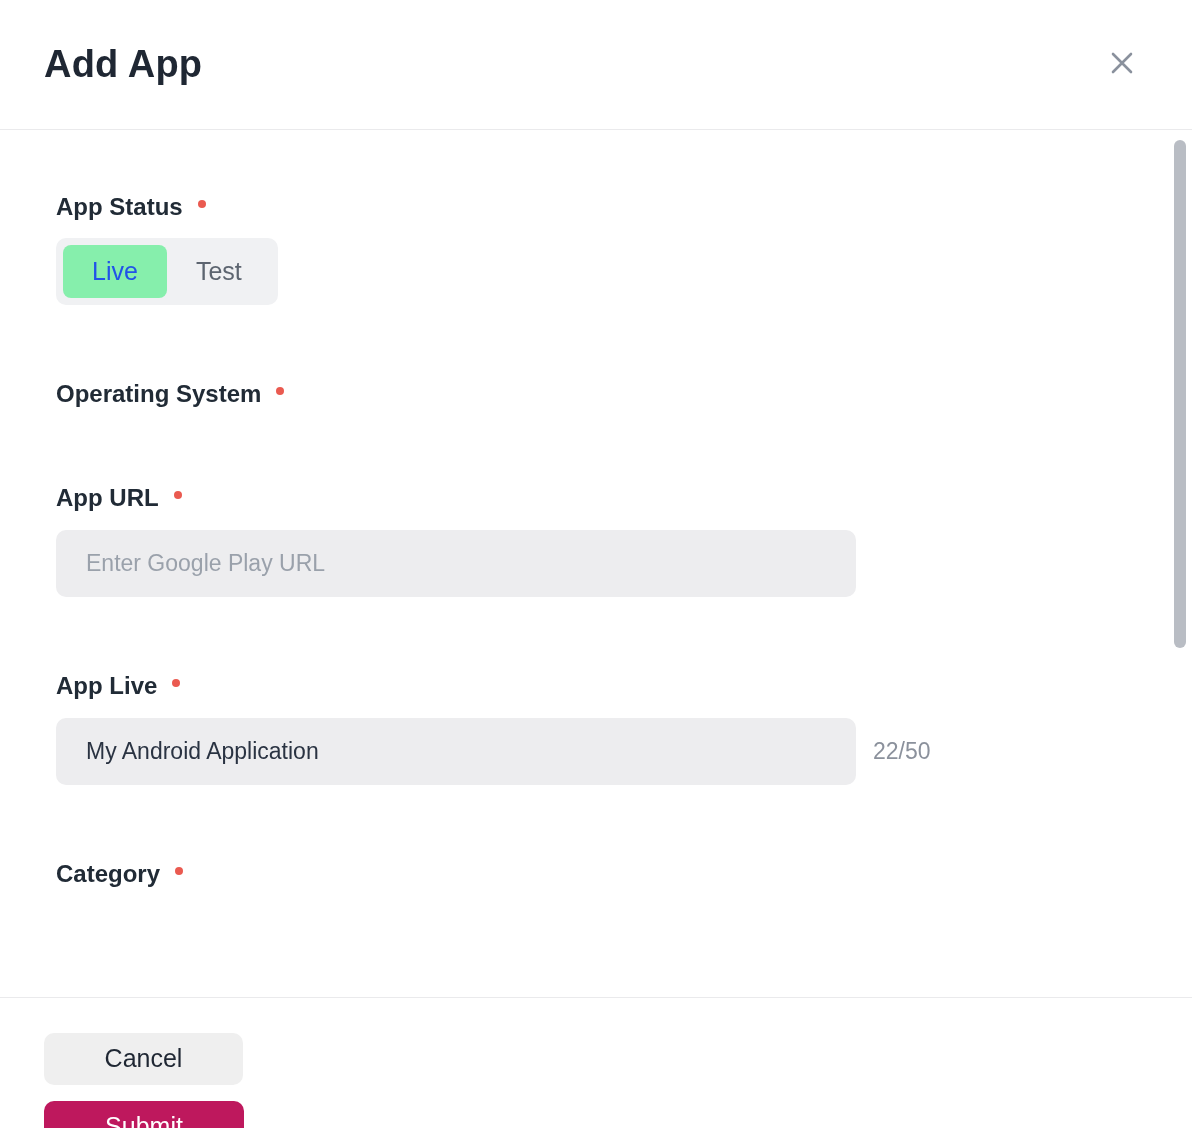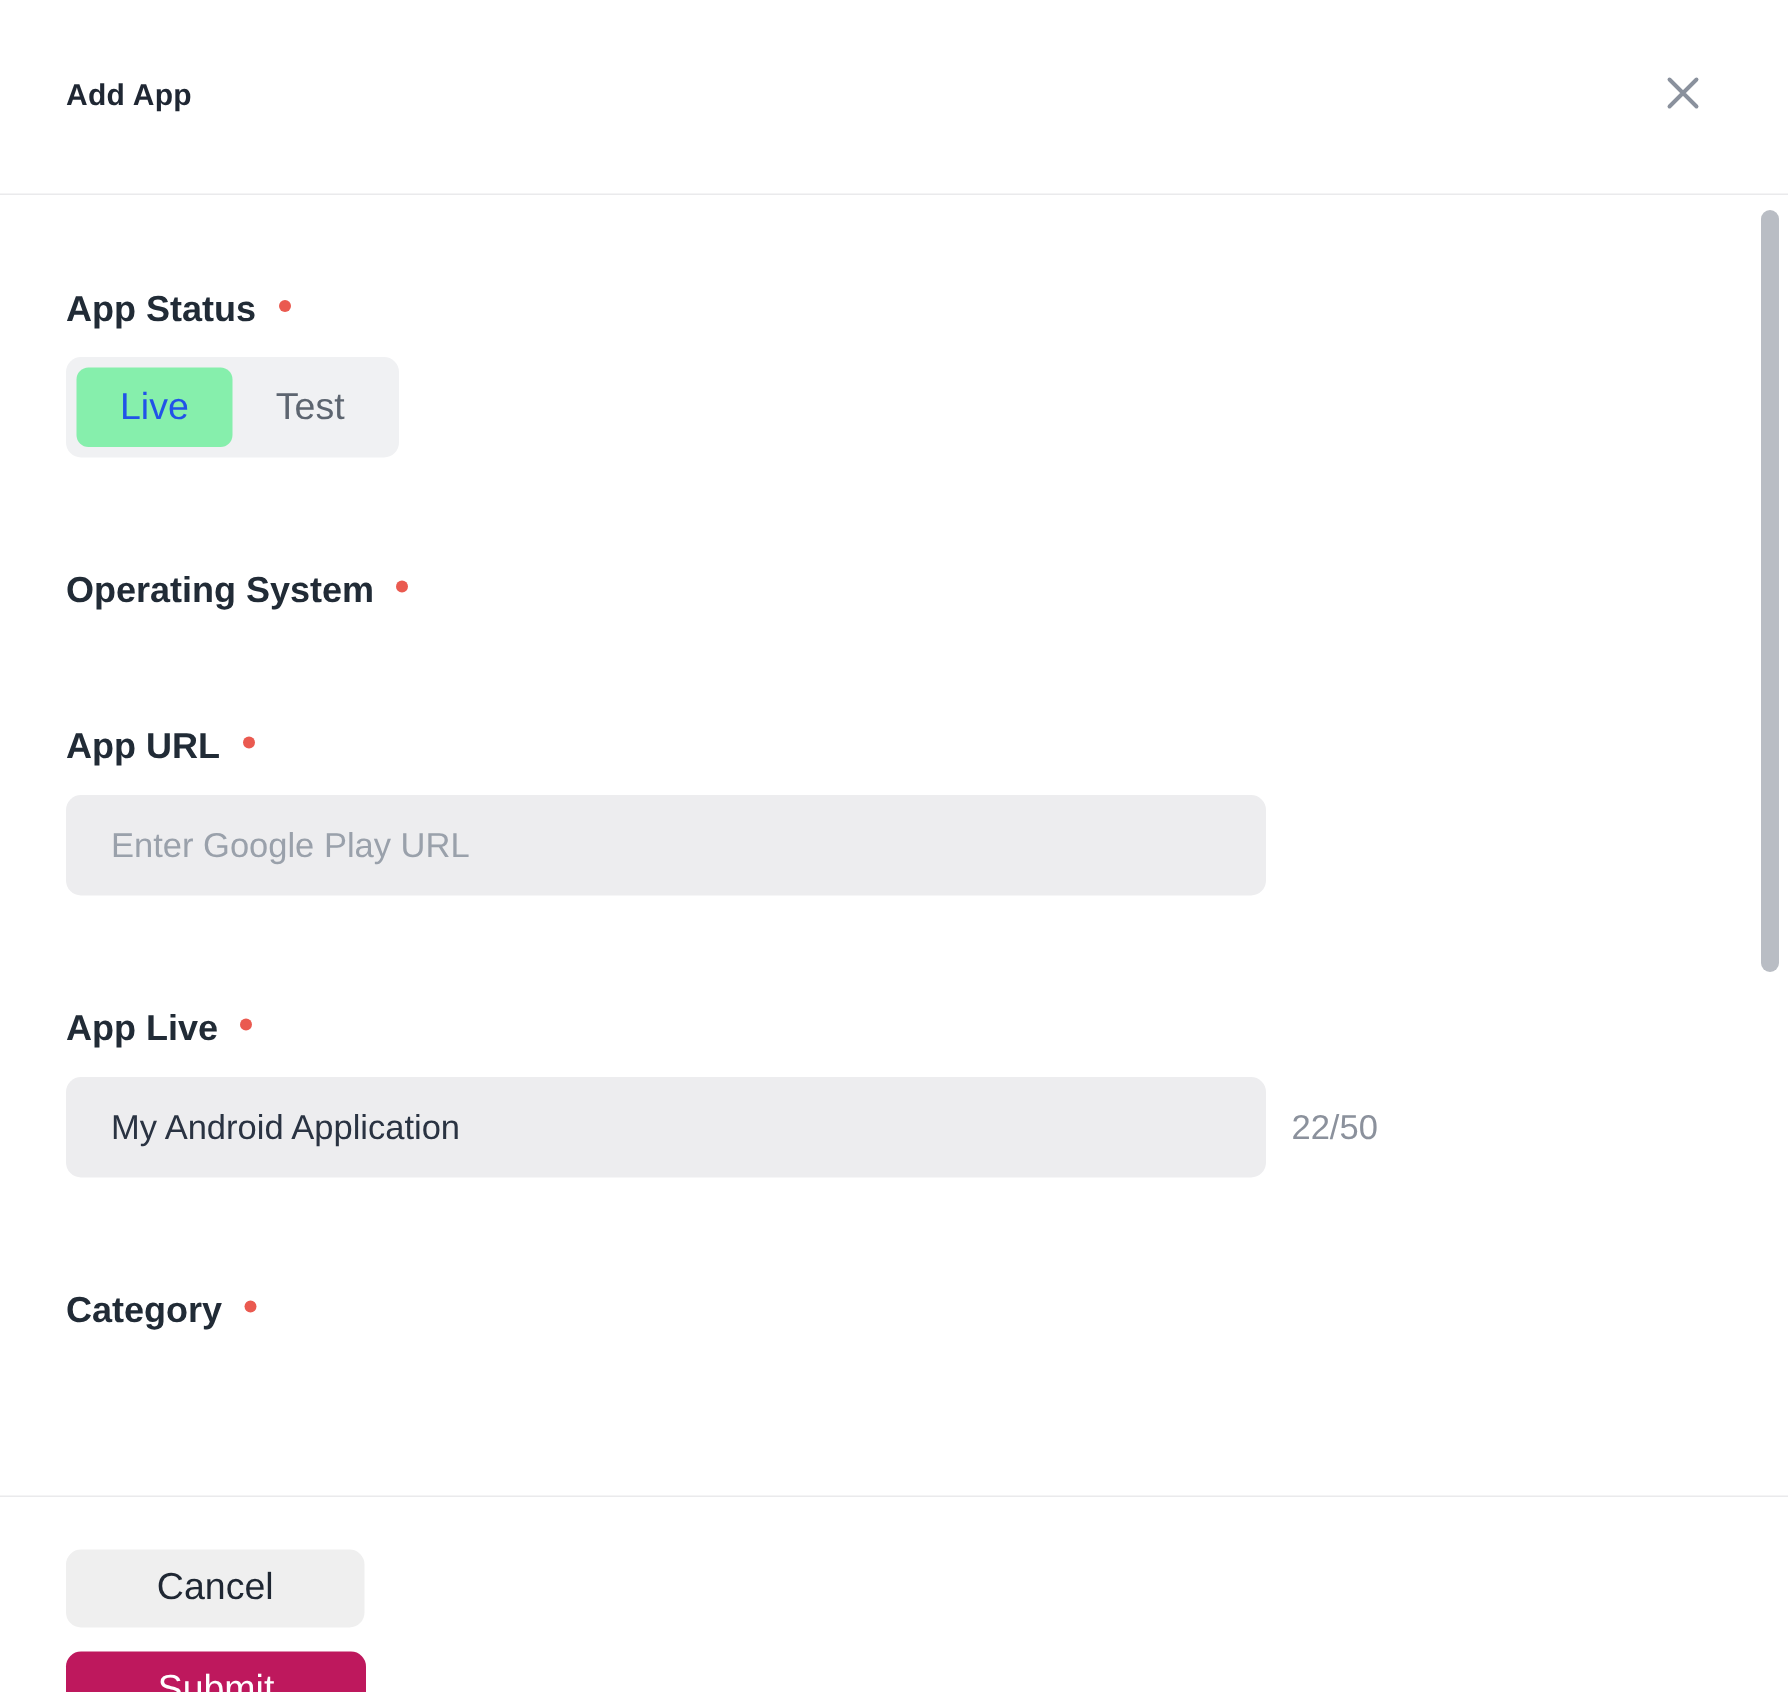--- a/index.html
+++ b/index.html
@@ -12,31 +12,31 @@
   }
   .modal { position: relative; width: 1192px; height: 1128px; background: #fff; }
 
   
   .modal-header {
     height: 130px;
     display: flex; align-items: center; justify-content: space-between;
     padding: 0 52px 0 44px;
     border-bottom: 1px solid #eaeaec;
   }
-  .modal-title { font-size: 20px; font-weight: 700; color: #1f2733; letter-spacing: 0.2px; }
+  .modal-title { font-size: 38px; font-weight: 700; color: #1f2733; letter-spacing: 0.2px; }
   .close-btn {
     width: 36px; height: 36px;
     display: flex; align-items: center; justify-content: center;
     cursor: pointer;
   }
 
   
   .modal-body {
     position: absolute; top: 131px; left: 0; right: 0; height: 866px;
-    padding: 61px 44px 0;
+    padding: 61px 56px 0;
     overflow: hidden;
   }
   .field { margin-bottom: 74px; }
   .field-label-row { display: flex; align-items: flex-start; }
   .field-label { font-size: 24px; font-weight: 700; color: #212b36; line-height: 30px; }
   .required-dot {
     width: 8px; height: 8px; border-radius: 50%;
     background: #ea5a50; margin-left: 15px; margin-top: 8px;
   }
 

